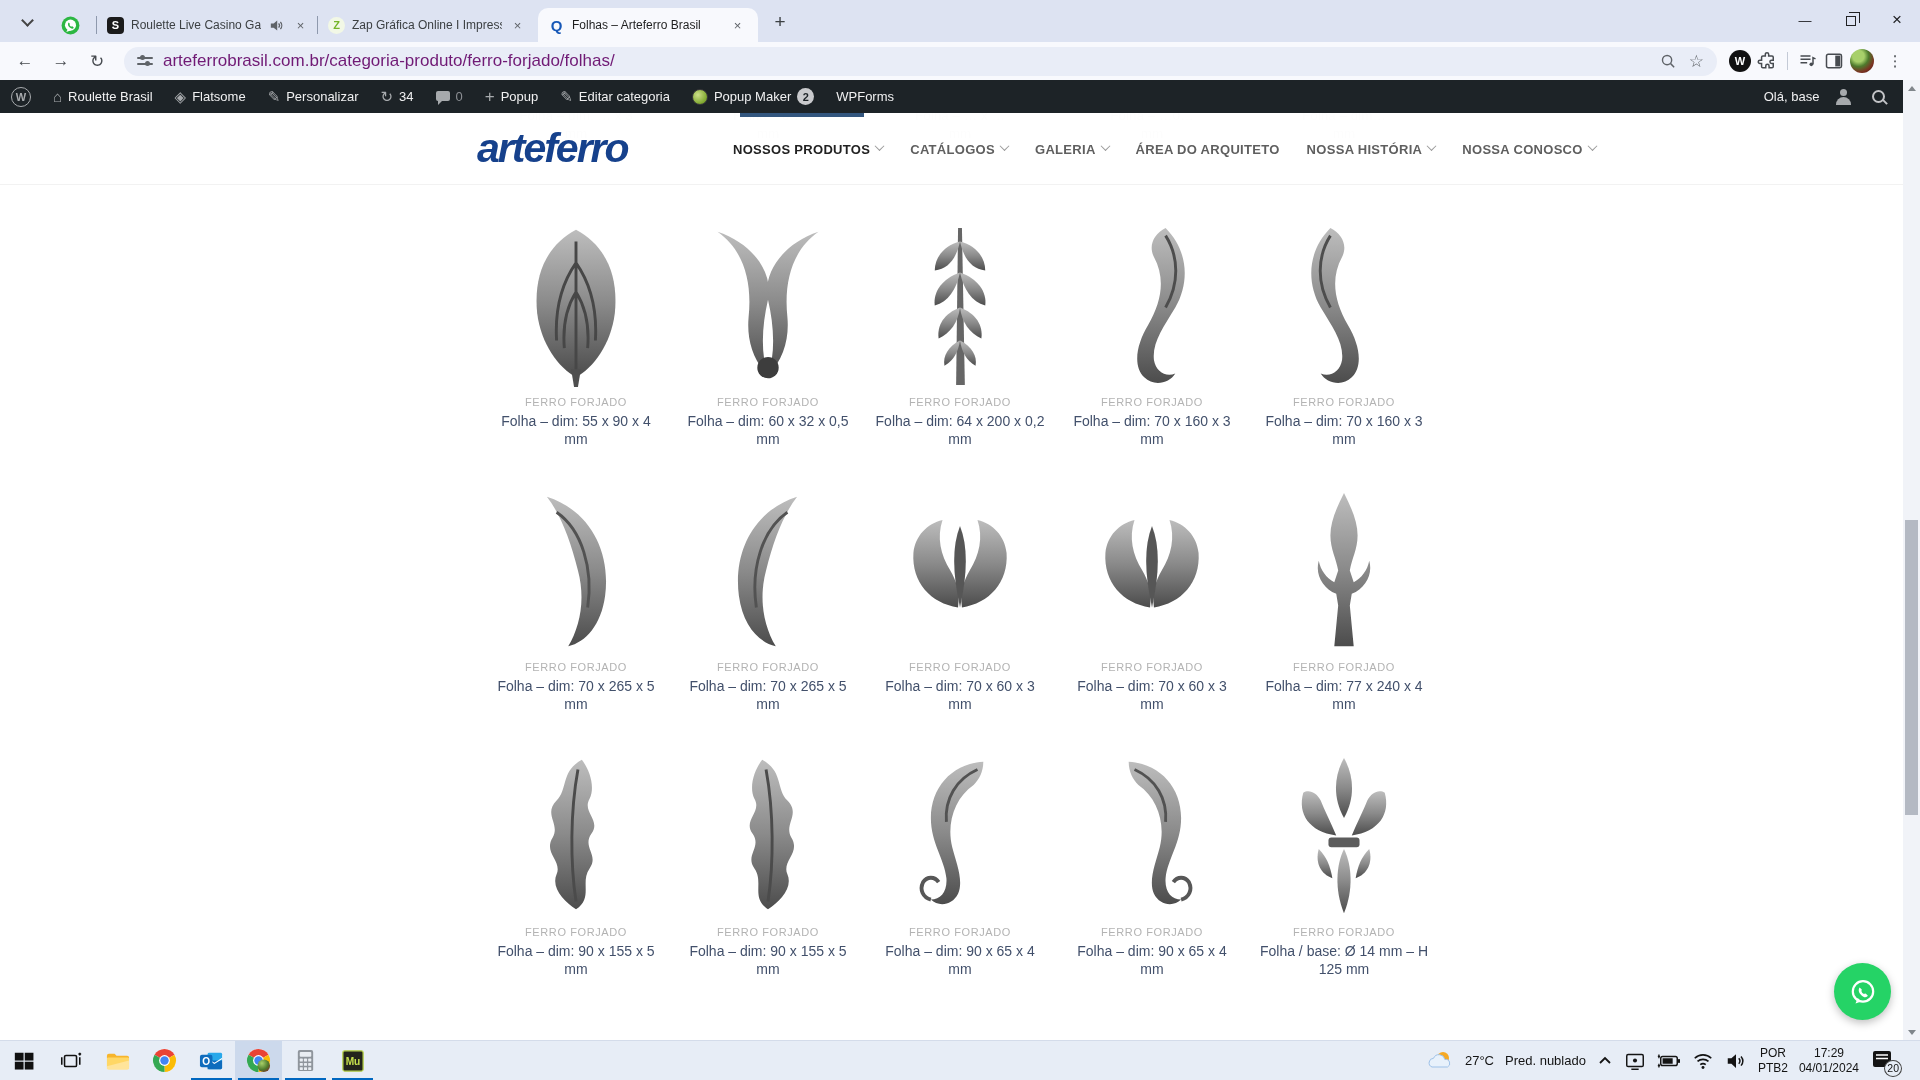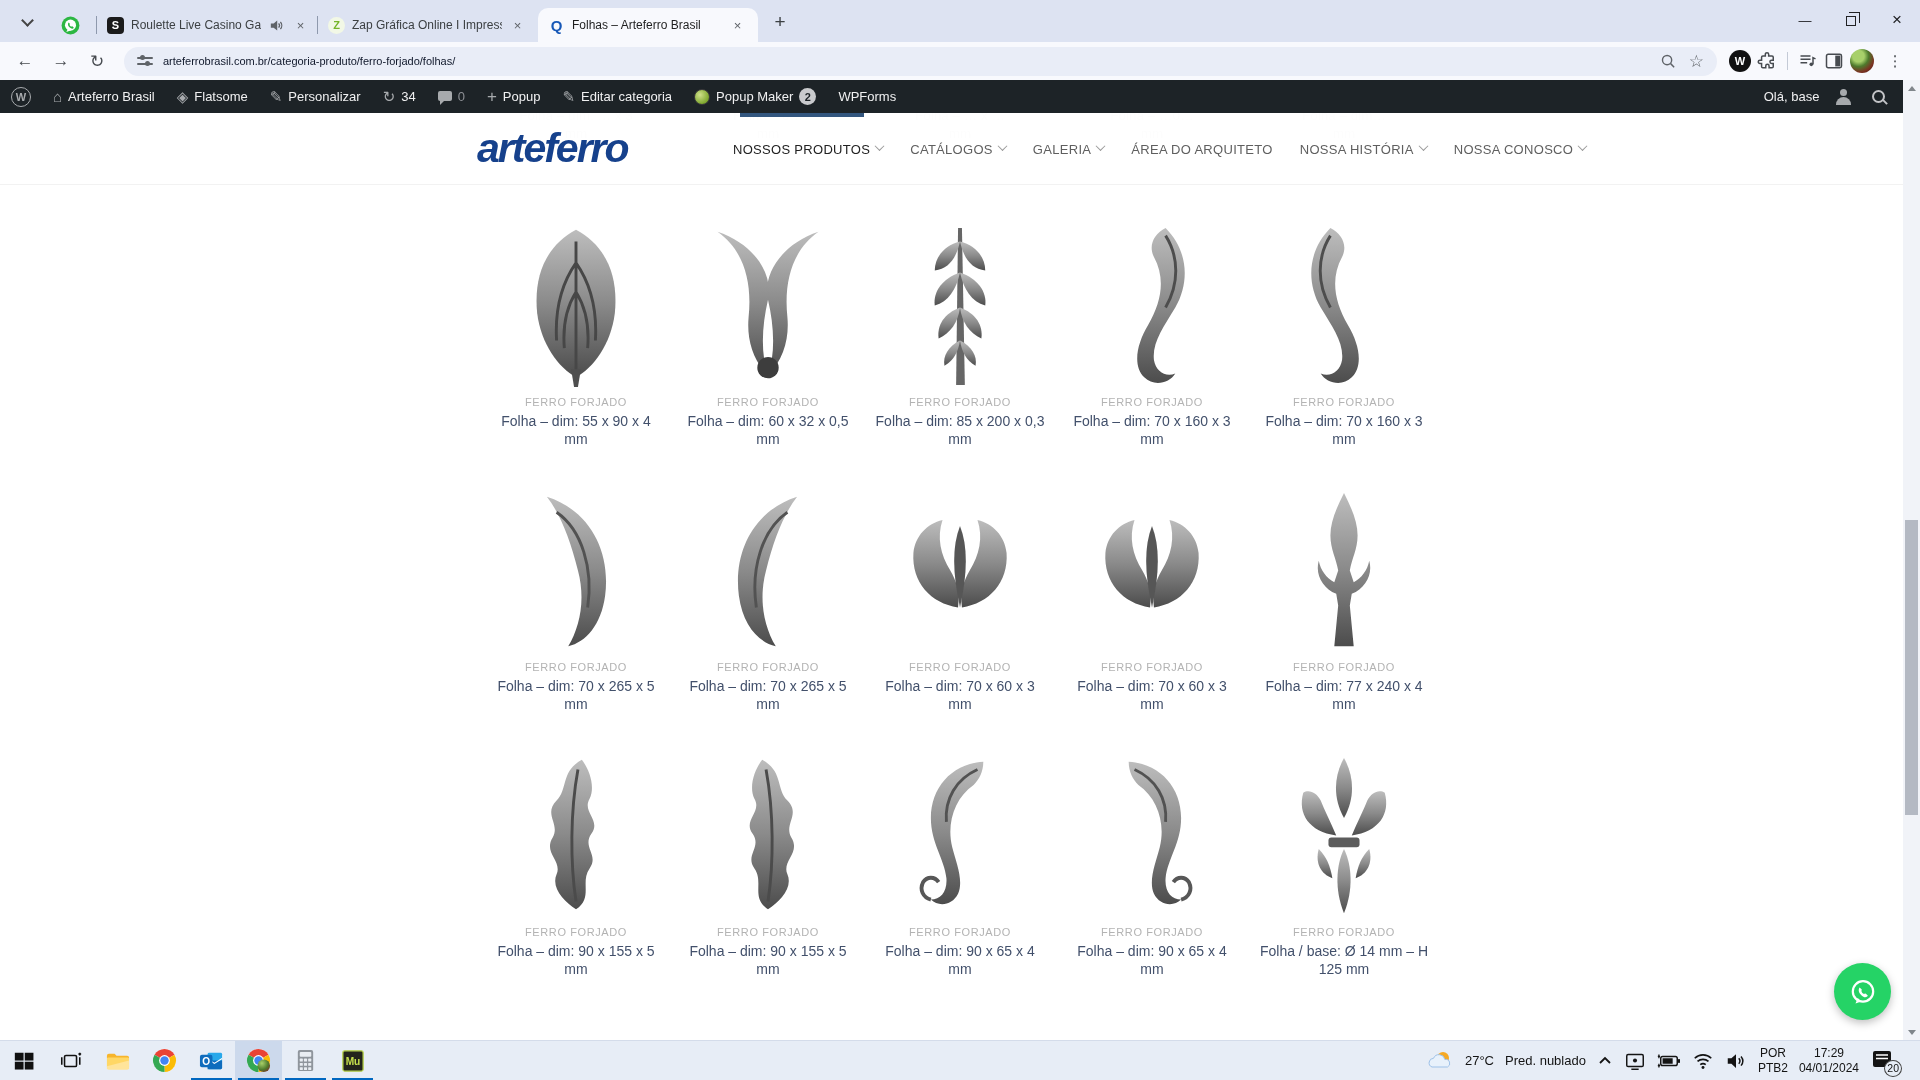--- a/index.html
+++ b/index.html
@@ -29,21 +29,21 @@
 
   
   .toolbar{position:absolute;top:42px;left:0;width:1920px;height:38px;background:#f8f9fd;display:flex;align-items:center;padding:0 10px;gap:6px}
   .tbtn{width:30px;height:30px;border-radius:50%;display:flex;align-items:center;justify-content:center;color:#474b50;font-size:17px;flex:none}
   .omnibox{flex:1;height:29px;background:#e9edf7;border-radius:15px;display:flex;align-items:center;gap:10px;padding:0 13px;margin:0 6px}
   .sliders{width:16px;height:12px;position:relative;flex:none}
   .sliders i{position:absolute;left:0;right:0;height:2px;background:#5f6368;border-radius:2px}
   .sliders i:nth-child(1){top:2px}.sliders i:nth-child(2){top:8px}
   .sliders i:nth-child(1)::after,.sliders i:nth-child(2)::after{content:"";position:absolute;top:-2px;width:5px;height:5px;border-radius:50%;background:#5f6368}
   .sliders i:nth-child(1)::after{left:3px}.sliders i:nth-child(2)::after{right:3px}
-  .url{font-size:11px;color:#0f172a;flex:1;white-space:nowrap;overflow:hidden}
+  .url{font-size:17px;color:#701a75;flex:1;white-space:nowrap;overflow:hidden}
   .omni-right{display:flex;gap:12px;align-items:center}
   .icon16{width:17px;height:17px;flex:none}
   .ext-w{width:22px;height:22px;border-radius:50%;background:#111;color:#fff;font-size:11px;font-weight:bold;display:flex;align-items:center;justify-content:center}
   .tool-sep{width:1px;height:18px;background:#c4cad6;margin:0 4px}
   .avatar{width:24px;height:24px;border-radius:50%;background:radial-gradient(circle at 35% 30%,#a8d06a 0 25%,#4e7b2d 45%,#7c3122 70%,#2f1d12 100%);flex:none}
 
   
   .adminbar{position:absolute;top:80px;left:0;width:1920px;height:33px;background:#1d2327;display:flex;align-items:center;color:#f0f0f1;font-size:13px;z-index:8}
   .ab-item{display:flex;align-items:center;gap:6px;padding:0 11px;height:33px}
   .ab-ico{color:#a7aaad;font-size:15px;line-height:1}
@@ -58,21 +58,21 @@
   .person-ico::before{content:"";position:absolute;left:5px;top:0;width:7px;height:7px;border-radius:50%;background:#a7aaad}
   .person-ico::after{content:"";position:absolute;left:1px;top:8px;width:15px;height:8px;border-radius:8px 8px 0 0;background:#a7aaad}
   .mag{width:13px;height:13px;border:2px solid #c3c4c7;border-radius:50%;position:relative}
   .mag::after{content:"";position:absolute;width:6px;height:2px;background:#c3c4c7;transform:rotate(45deg);right:-5px;bottom:-2px}
 
   
   .page{position:absolute;top:80px;left:0;width:1920px;height:960px;background:#fff;overflow:hidden}
   .site-header{position:relative;margin-top:33px;height:72px;background:rgba(255,255,255,.94);z-index:4;border-bottom:1px solid #f2f2f2}
   .logo{position:absolute;left:477px;top:12px;font-size:41px;font-weight:bold;font-style:italic;color:#16418c;letter-spacing:-2px;z-index:5}
   .mainnav{position:absolute;left:733px;top:0;height:72px;display:flex;align-items:center;gap:27px;z-index:5}
-  .navitem{display:flex;align-items:center;gap:6px;font-size:13px;font-weight:normal;color:#5f5f5f;letter-spacing:.3px;white-space:nowrap}
+  .navitem{display:flex;align-items:center;gap:6px;font-size:13px;font-weight:bold;color:#5f5f5f;letter-spacing:.3px;white-space:nowrap}
   .navitem.active{color:#222}
   .nav-chev{width:7px;height:7px;border-right:1.6px solid #9a9a9a;border-bottom:1.6px solid #9a9a9a;transform:rotate(45deg) translate(-1px,-1px);margin-top:-3px}
   .nav-indicator{position:absolute;left:740px;top:0;width:124px;height:4px;background:#33567e;z-index:6}
   .ghost-grid{position:absolute;top:12px;left:480px;width:960px;display:grid;grid-template-columns:repeat(5,192px);text-align:center;opacity:.20;z-index:4;pointer-events:none}
   .ghost-cell .gcat{font-size:11px;color:#666;letter-spacing:.5px}
   .ghost-cell .gtitle{font-size:13.5px;color:#333;margin-top:4px}
   .ghost-cell .gmm{font-size:13.5px;color:#333;margin-top:3px}
 
   
   .grid{width:960px;margin:29px auto 0;display:grid;grid-template-columns:repeat(5,192px);row-gap:30px;position:relative;z-index:2}
@@ -350,21 +350,21 @@
           <div class="ptitle">Folha – dim: 60 x 32 x 0,5 mm</div>
         </div>
 
         <div class="cell">
           <div class="pimg">
             <svg class="leafsvg" viewBox="0 0 120 170">
               <use href="#leaf-stalk"></use>
             </svg>
           </div>
           <div class="pcat">FERRO FORJADO</div>
-          <div class="ptitle">Folha – dim: 85 x 200 x 0,3 mm</div>
+          <div class="ptitle">Folha – dim: 64 x 200 x 0,2 mm</div>
         </div>
 
         <div class="cell">
           <div class="pimg">
             <svg class="leafsvg" viewBox="0 0 120 170">
               <use href="#leaf-scurve"></use>
             </svg>
           </div>
           <div class="pcat">FERRO FORJADO</div>
           <div class="ptitle">Folha – dim: 70 x 160 x 3 mm</div>
@@ -489,21 +489,21 @@
         </svg>
     </div>
   </div>
 
   <div class="adminbar">
     <div class="ab-item">
         <span class="wp-circ">W</span>
       </div>
     <div class="ab-item">
         <span class="ab-ico">⌂</span>
-        <span>Arteferro Brasil</span>
+        <span>Roulette Brasil</span>
       </div>
     <div class="ab-item">
         <span class="ab-ico">◈</span>
         <span>Flatsome</span>
       </div>
     <div class="ab-item">
         <span class="ab-ico">✎</span>
         <span>Personalizar</span>
       </div>
     <div class="ab-item">

